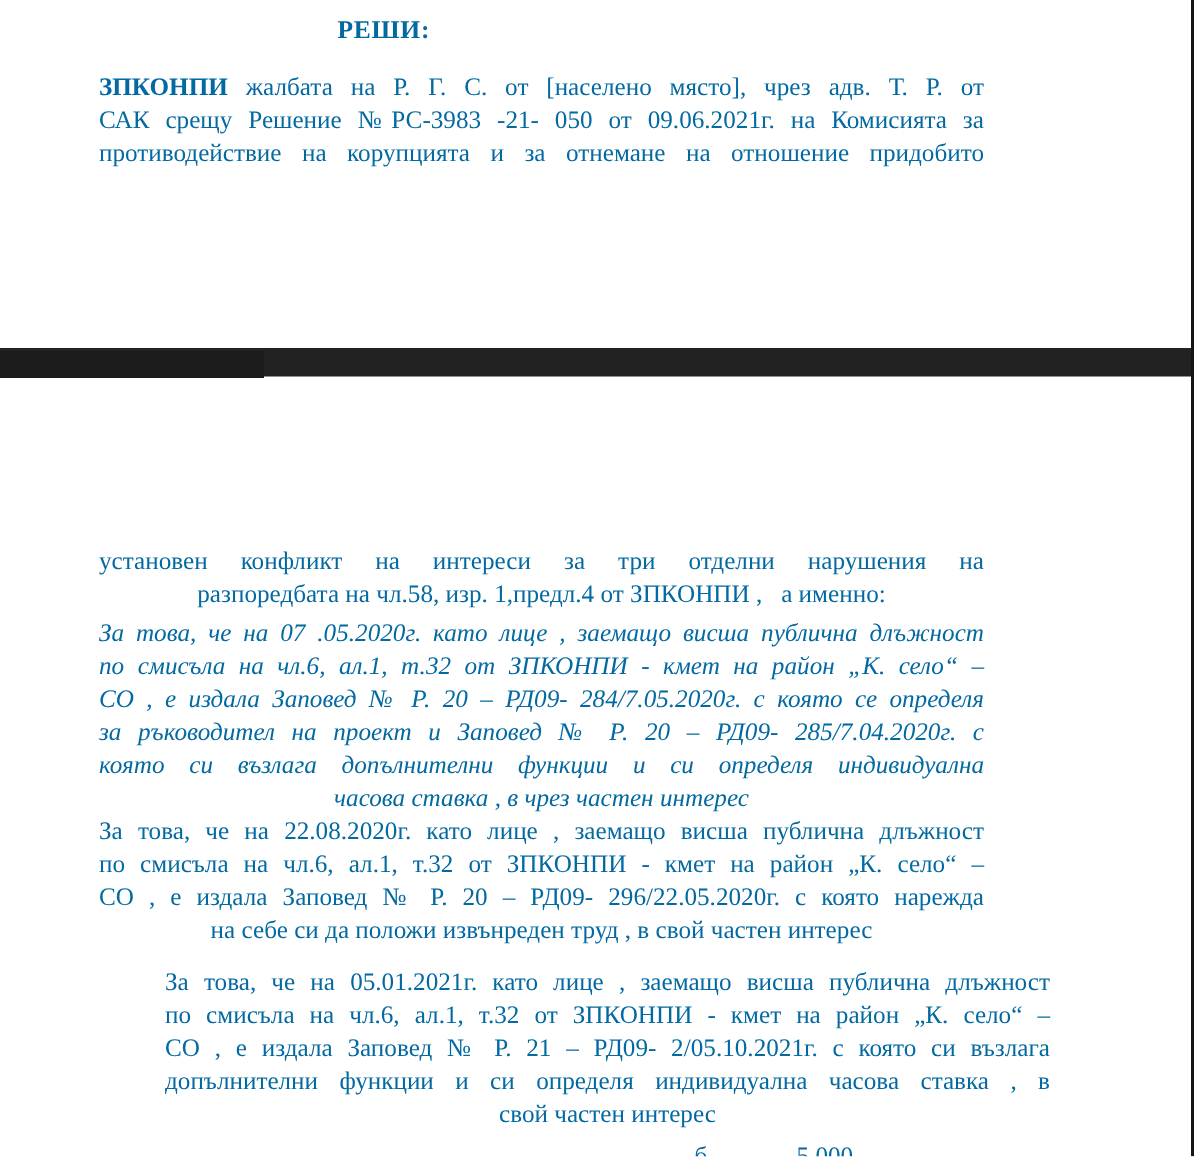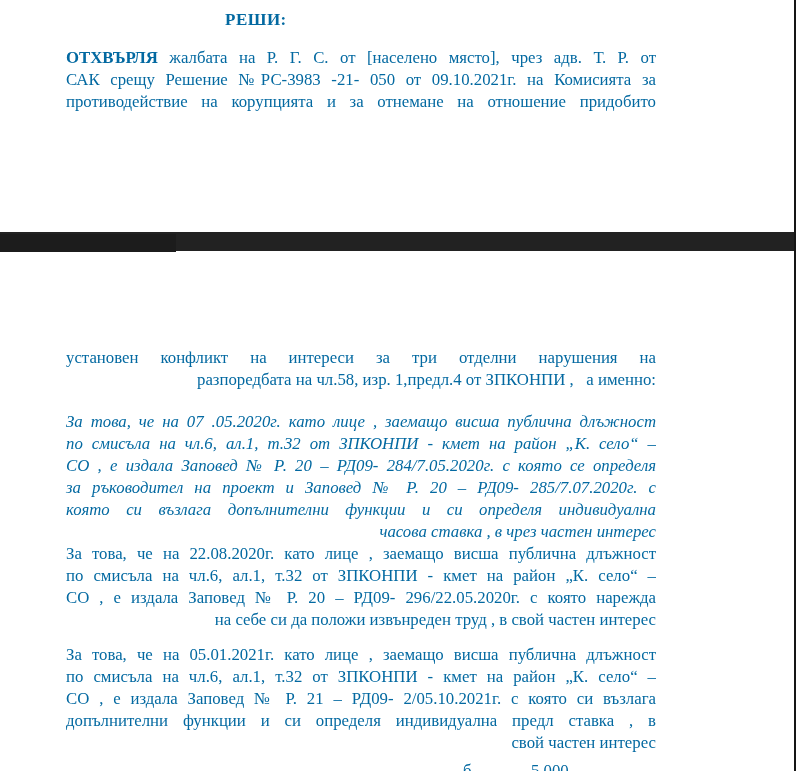--- a/index.html
+++ b/index.html
@@ -30,34 +30,34 @@
     top: 0;
     width: 590px;
     height: 771px;
   }
   .para {
     position: absolute;
     left: 0;
     width: 590px;
   }
   .para-1 { top: 47px; }
-  .para-2 { top: 347px; }
+  .para-2 { top: 363px; }
   .para-3 { top: 411px; font-style: italic; }
   .para-4 { top: 543px; }
-  .para-5 { top: 644px; }
+  .para-5 { top: 644px; margin-left: 44px; }
   .line {
     font-size: 16.8px;
     line-height: 22px;
   }
   .just {
     text-align: justify;
     text-align-last: justify;
   }
   .ragged {
-    text-align: right;
+    text-align: center;
     white-space: pre-wrap;
   }
   .redaction {
     position: absolute;
     left: 0;
     top: 232px;
     width: 794px;
     height: 19px;
     background: #222222;
   }
@@ -89,47 +89,47 @@
 </style>
 </head>
 <body>
 
 <div class="page">
 
   <h1 class="heading">РЕШИ:</h1>
 
   <div class="textcol" id="paragraphs">
       <div class="para para-1">
-        <div class="line just"><b>ОТХВЪРЛЯ</b> жалбата на Р. Г. С. от [населено място], чрез адв. Т. Р. от</div>
-        <div class="line just">САК срещу Решение №РС-3983 -21- 050 от 09.10.2021г. на Комисията за</div>
+        <div class="line just"><b>ЗПКОНПИ</b> жалбата на Р. Г. С. от [населено място], чрез адв. Т. Р. от</div>
+        <div class="line just">САК срещу Решение №РС-3983 -21- 050 от 09.06.2021г. на Комисията за</div>
         <div class="line just">противодействие на корупцията и за отнемане на отношение придобито</div>
       </div>
       <div class="para para-2">
         <div class="line just">установен конфликт на интереси за три отделни нарушения на</div>
         <div class="line ragged">разпоредбата на чл.58, изр. 1,предл.4 от ЗПКОНПИ ,   а именно:</div>
       </div>
       <div class="para para-3">
         <div class="line just">За това, че на 07 .05.2020г. като лице , заемащо висша публична длъжност</div>
         <div class="line just">по смисъла на чл.6, ал.1, т.32 от ЗПКОНПИ  - кмет на район „К. село“ –</div>
         <div class="line just">СО , е издала Заповед № Р. 20 – РД09- 284/7.05.2020г. с която се определя</div>
-        <div class="line just">за ръководител на проект и   Заповед № Р. 20 – РД09- 285/7.07.2020г. с</div>
+        <div class="line just">за ръководител на проект и   Заповед № Р. 20 – РД09- 285/7.04.2020г. с</div>
         <div class="line just">която си възлага допълнителни функции и си определя индивидуална</div>
         <div class="line ragged">часова ставка , в чрез частен интерес</div>
       </div>
       <div class="para para-4">
         <div class="line just">За това, че на 22.08.2020г. като лице , заемащо висша публична длъжност</div>
         <div class="line just">по смисъла на чл.6, ал.1, т.32 от ЗПКОНПИ  - кмет на район „К. село“ –</div>
         <div class="line just">СО , е издала Заповед № Р. 20 – РД09- 296/22.05.2020г. с която нарежда</div>
         <div class="line ragged">на себе си да положи извънреден труд , в свой частен интерес</div>
       </div>
       <div class="para para-5">
         <div class="line just">За това, че на 05.01.2021г. като лице , заемащо висша публична длъжност</div>
         <div class="line just">по смисъла на чл.6, ал.1, т.32 от ЗПКОНПИ  - кмет на район „К. село“ –</div>
         <div class="line just">СО , е издала Заповед № Р. 21 – РД09- 2/05.10.2021г. с която си възлага</div>
-        <div class="line just">допълнителни функции и си определя индивидуална предл ставка , в</div>
+        <div class="line just">допълнителни функции и си определя индивидуална часова ставка , в</div>
         <div class="line ragged">свой частен интерес</div>
       </div>
     </div>
 
   <div class="redaction"></div>
   <div class="redaction-left"></div>
 
   <div class="edge-line"></div>
 
   <span class="frag frag-1">б</span>

